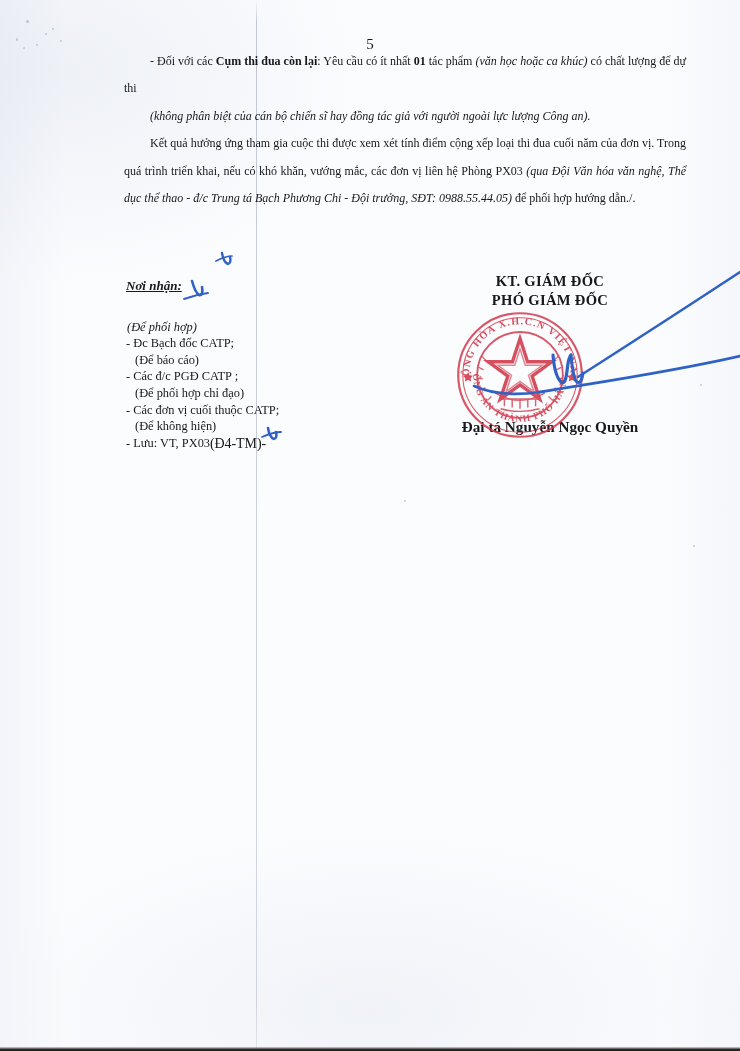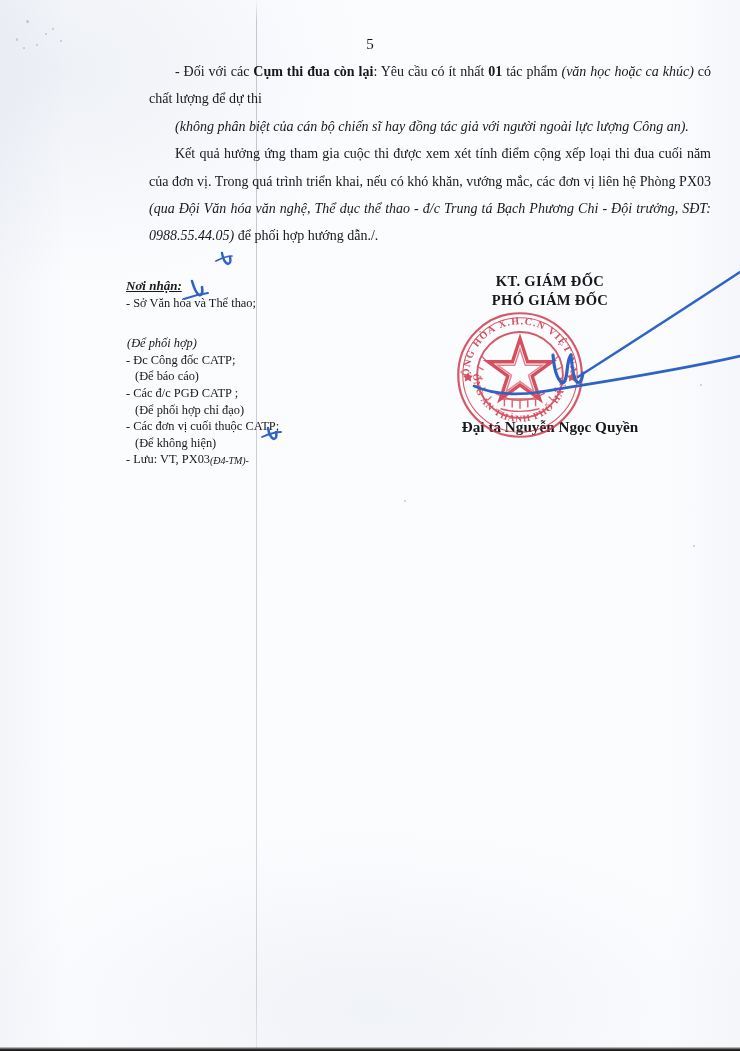--- a/index.html
+++ b/index.html
@@ -45,26 +45,25 @@
     position: absolute;
     left: 0; top: 36px;
     width: 740px;
     text-align: center;
     font-size: 15px;
   }
 
   .body-text {
     position: absolute;
     left: 124px;
-    top: 58px;
+    top: 48px;
     width: 562px;
-    font-size: 14px;
+    font-size: 12px;
     line-height: 27.4px;
     text-align: justify;
-    margin-left: 25px;
   }
   .body-text p { margin: 0; }
   .ind { display: inline-block; width: 26px; }
   .bold { font-weight: bold; }
   .ital { font-style: italic; }
 
   
   #footer-zone {
     position: absolute;
     left: 0; top: 272px;
@@ -81,21 +80,21 @@
   #recipients .rec-head {
     font-style: italic;
     font-weight: bold;
     font-size: 13px;
     text-decoration: underline;
     display: inline-block;
   }
   #recipients .rec-line { white-space: nowrap; }
   #recipients .sub { padding-left: 9px; }
   #recipients .sub0 { font-style: italic; padding-left: 1px; margin-top: 24px; }
-  #recipients .tiny { font-size: 10px; vertical-align: -1px; letter-spacing: -0.1px; font-style: italic; }
+  #recipients .tiny { font-size: 14px; vertical-align: -1px; letter-spacing: -0.1px; }
 
   #sign-block {
     position: absolute;
     left: 400px; top: 0px;
     width: 300px;
     text-align: center;
   }
   #sign-block .sign-title {
     font-weight: bold;
     font-size: 14.6px;
@@ -155,23 +154,22 @@
       <span class="ind"></span><span>Kết quả hưởng ứng tham gia cuộc thi được xem xét tính điểm cộng xếp loại thi đua cuối năm của đơn vị. Trong quá trình triển khai, nếu có khó khăn, vướng mắc, các đơn vị liên hệ Phòng PX03 </span><span class="ital">(qua Đội Văn hóa văn nghệ, Thể dục thể thao - đ/c Trung tá Bạch Phương Chi - Đội trưởng, SĐT: 0988.55.44.05)</span><span> để phối hợp hướng dẫn./.</span>
     </p>
   </div>
 
   <div id="footer-zone">
 
     <div id="recipients">
       <div>
         <span class="rec-head">Nơi nhận:</span>
       </div>
-      <div class="rec-line">- Sở Văn hóa và Thể thao;</div>
       <div class="sub0">(Để phối hợp)</div>
-      <div class="rec-line">- Đc Công đốc CATP;</div>
+      <div class="rec-line">- Đc Bạch đốc CATP;</div>
       <div class="sub">(Để báo cáo)</div>
       <div class="rec-line">- Các đ/c PGĐ CATP ;</div>
       <div class="sub">(Để phối hợp chỉ đạo)</div>
       <div class="rec-line">- Các đơn vị cuối thuộc CATP;</div>
       <div class="sub">(Để không hiện)</div>
       <div class="rec-line"><span>- Lưu: VT, PX03</span><span class="tiny">(Đ4-TM)-</span></div>
     </div>
 
     <div id="sign-name">Đại tá Nguyễn Ngọc Quyền</div>
     <div id="sign-block">

